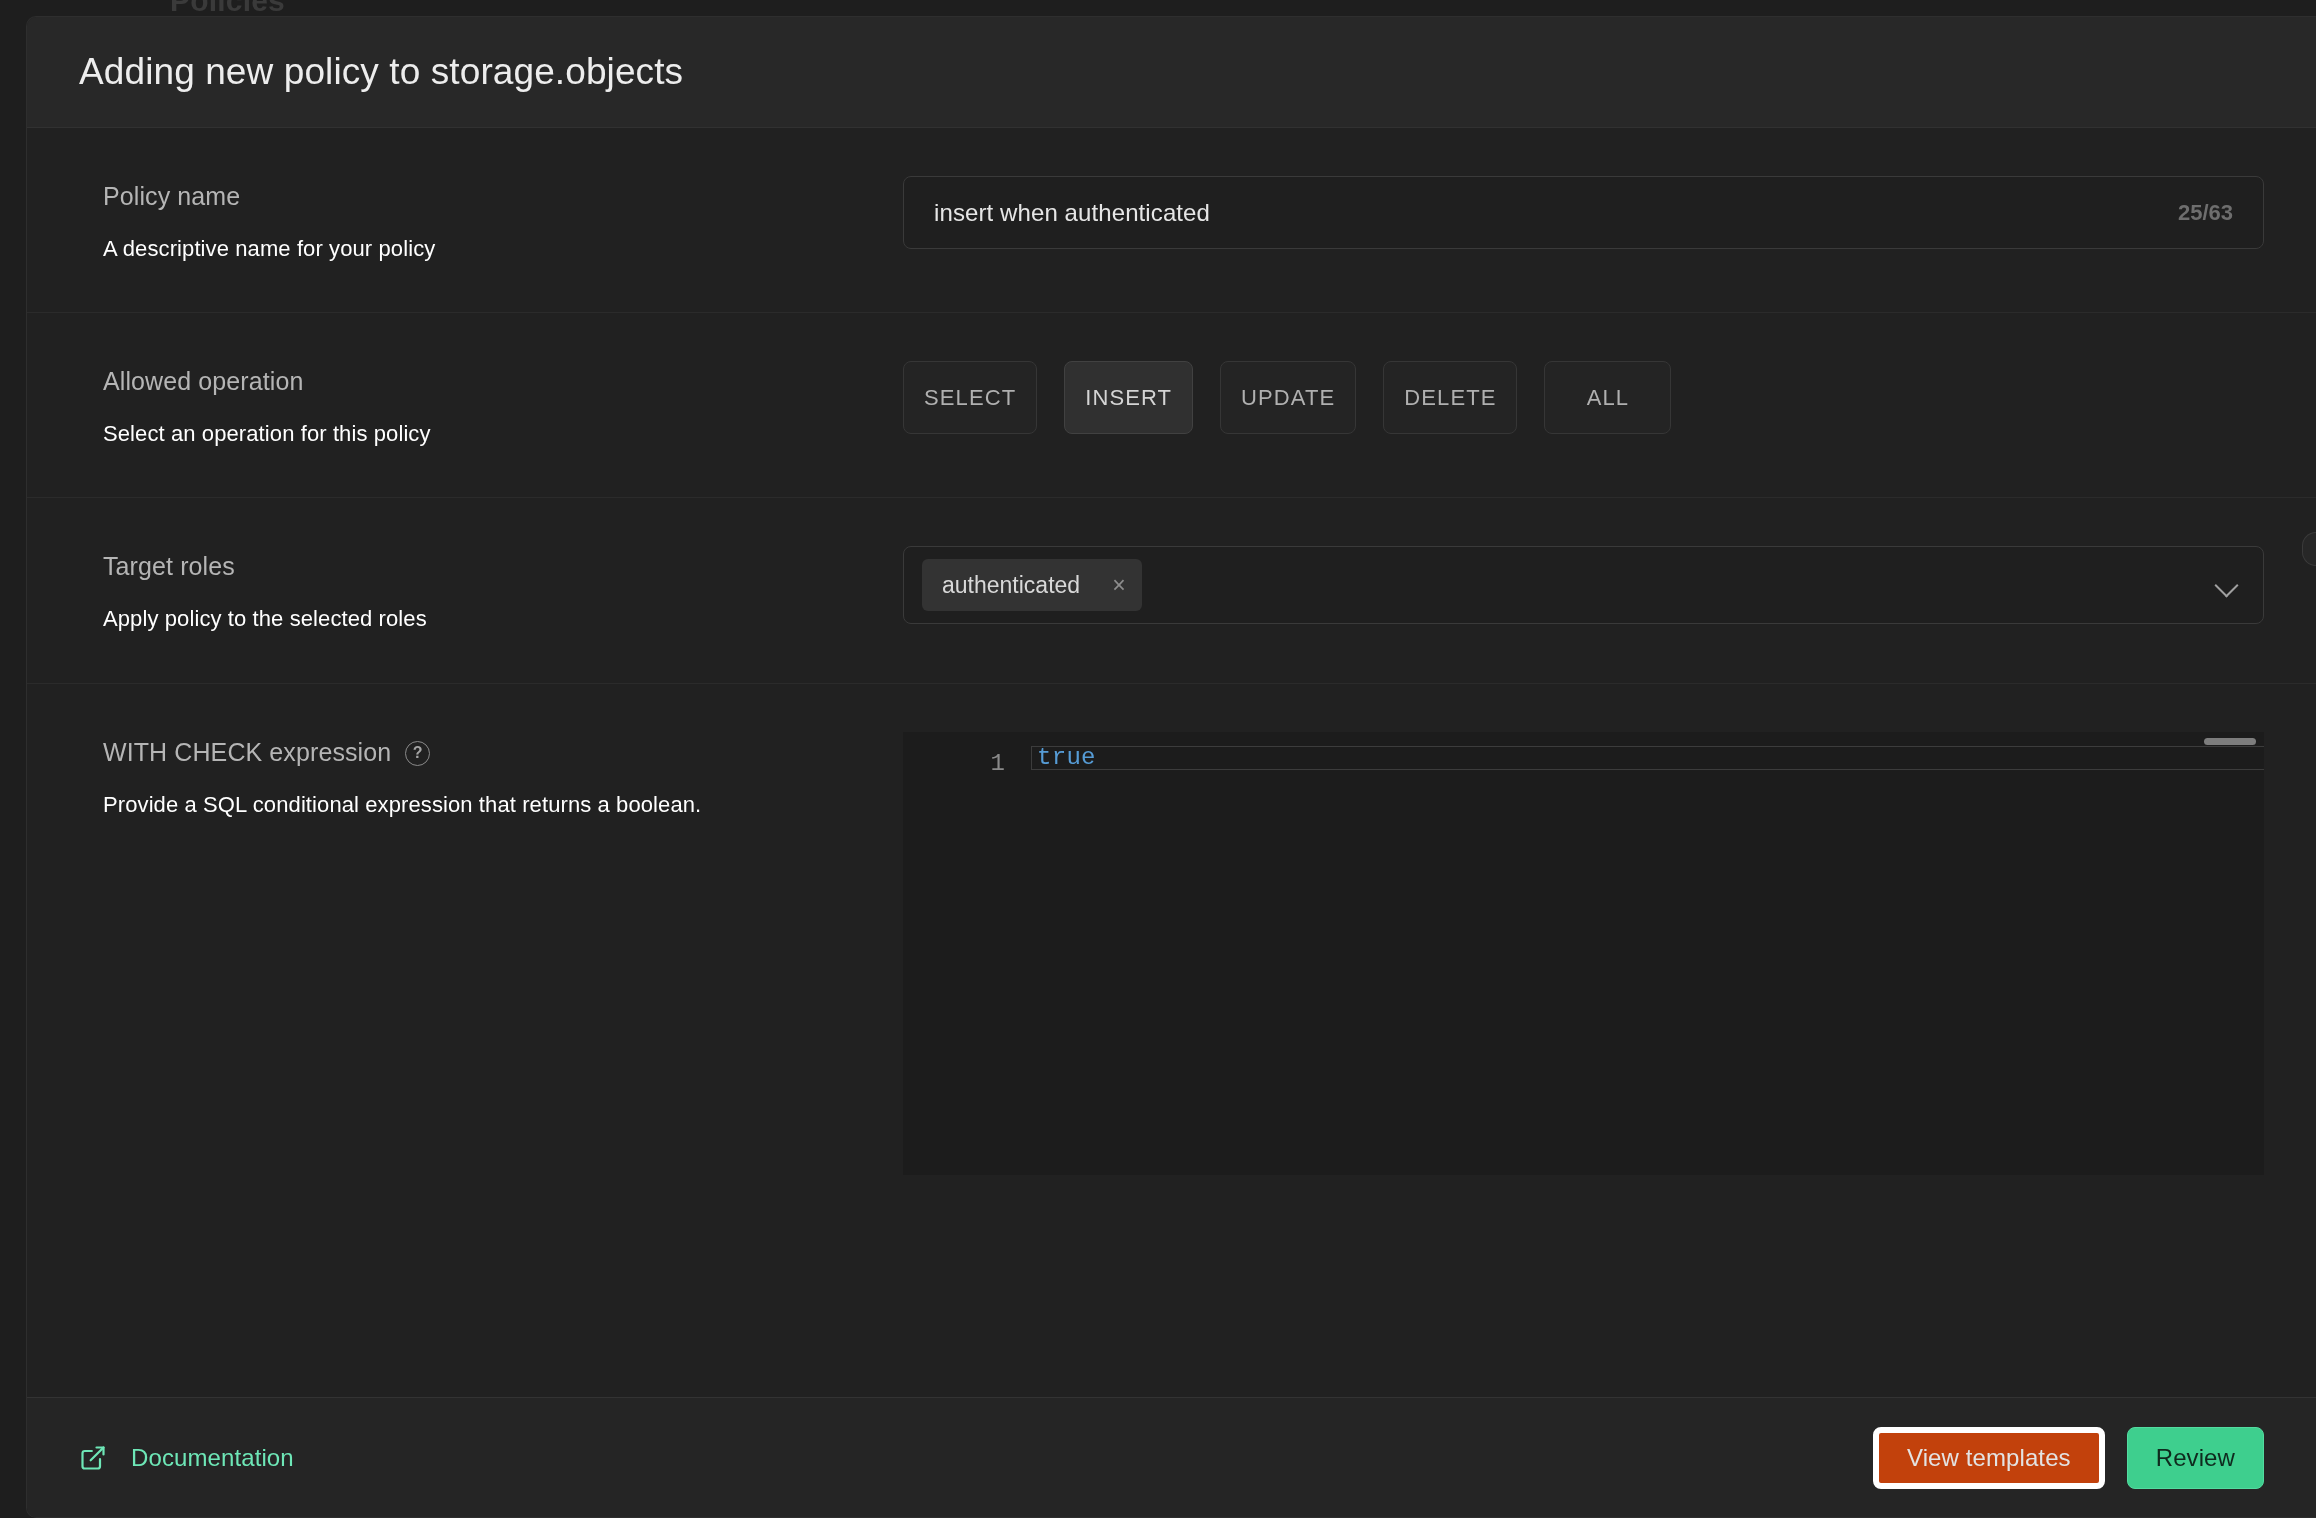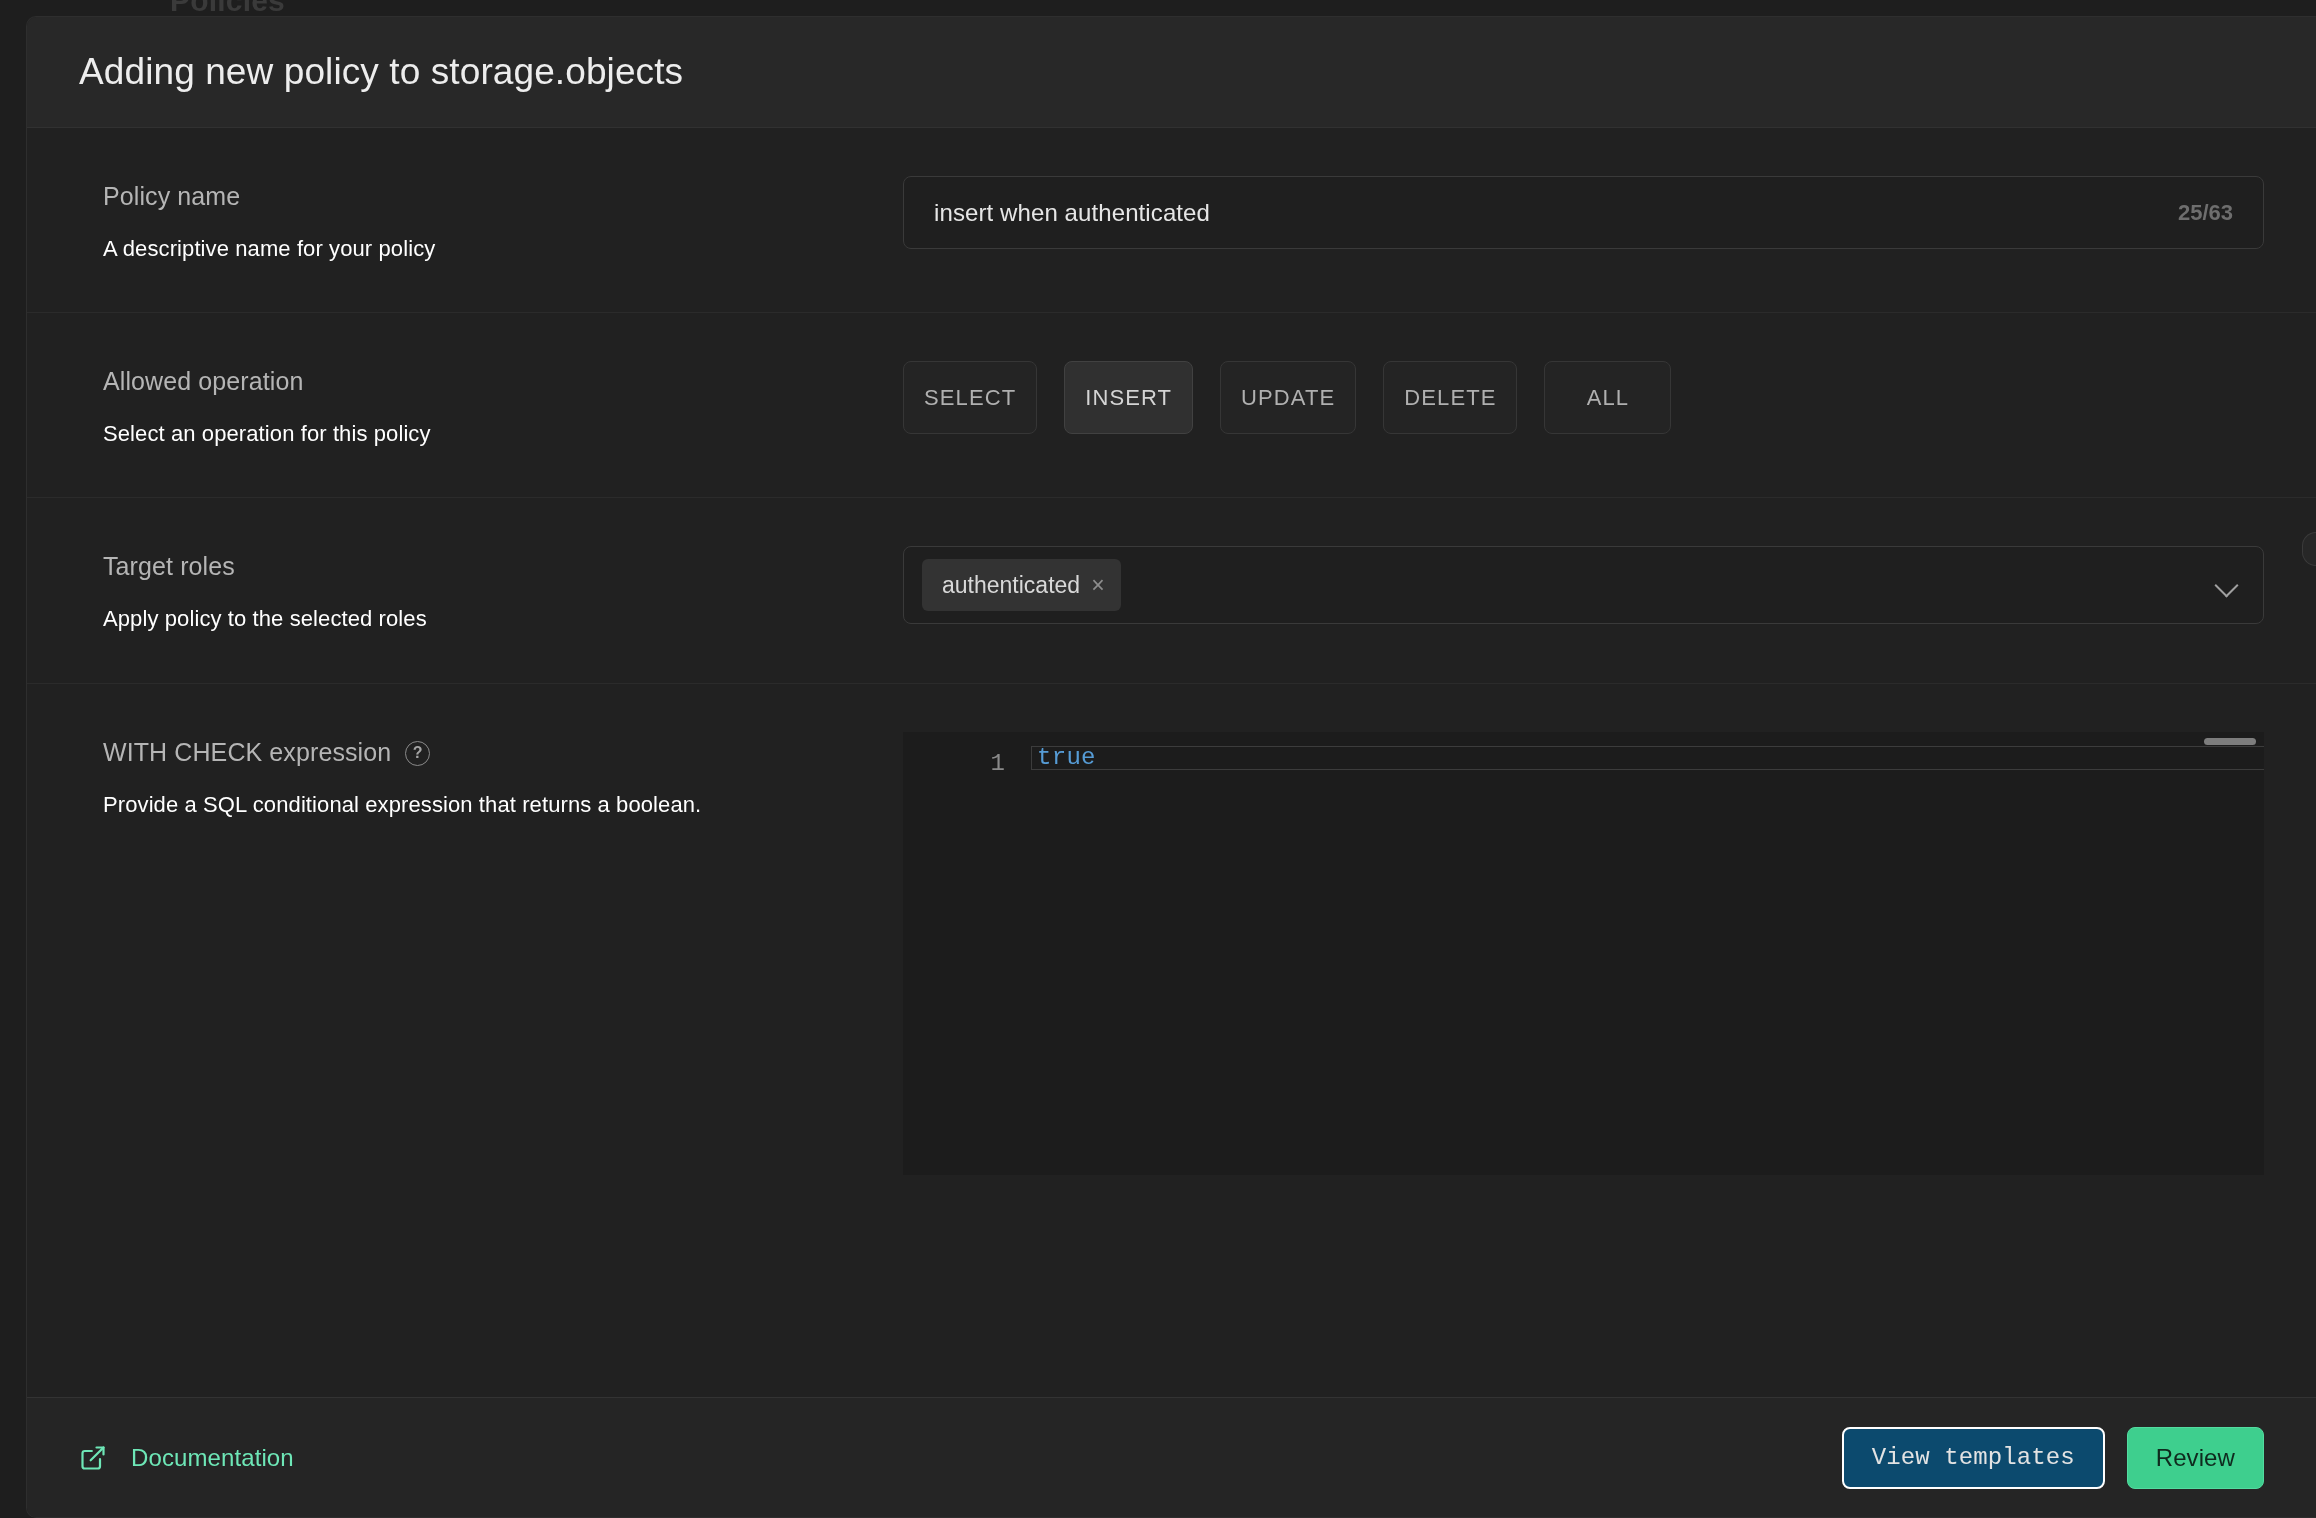--- a/index.html
+++ b/index.html
@@ -179,21 +179,21 @@
     padding: 0 22px 0 18px;
     gap: 12px;
     cursor: pointer;
   }
   .chip {
     height: 52px;
     background: #333333;
     border-radius: 6px;
     display: inline-flex;
     align-items: center;
-    gap: 11px;
+    gap: 32px;
     padding: 0 16px 0 20px;
     font-size: 23px;
     color: #d8d8d8;
   }
   .chip-x {
     font-size: 23px;
     color: #8d8d8d;
     line-height: 1;
     cursor: pointer;
   }
@@ -300,24 +300,23 @@
     border-radius: 8px;
     font-size: 24px;
     font-family: "Liberation Sans", sans-serif;
     display: inline-flex;
     align-items: center;
     justify-content: center;
     cursor: pointer;
     letter-spacing: .1px;
   }
   .btn-secondary {
-    background: #0c4a6e;
-    border: 2px solid #ffffff;
+    background: #c2410c;
+    border: 6px solid #ffffff;
     color: #e3e3e3;
-    font-family: Liberation Mono, monospace;
   }
   .btn-primary {
     background: #3ecf8e;
     border: 1px solid #53dba0;
     color: #0f2a1e;
   }
 
   
   #edge-handle {
     position: absolute;

